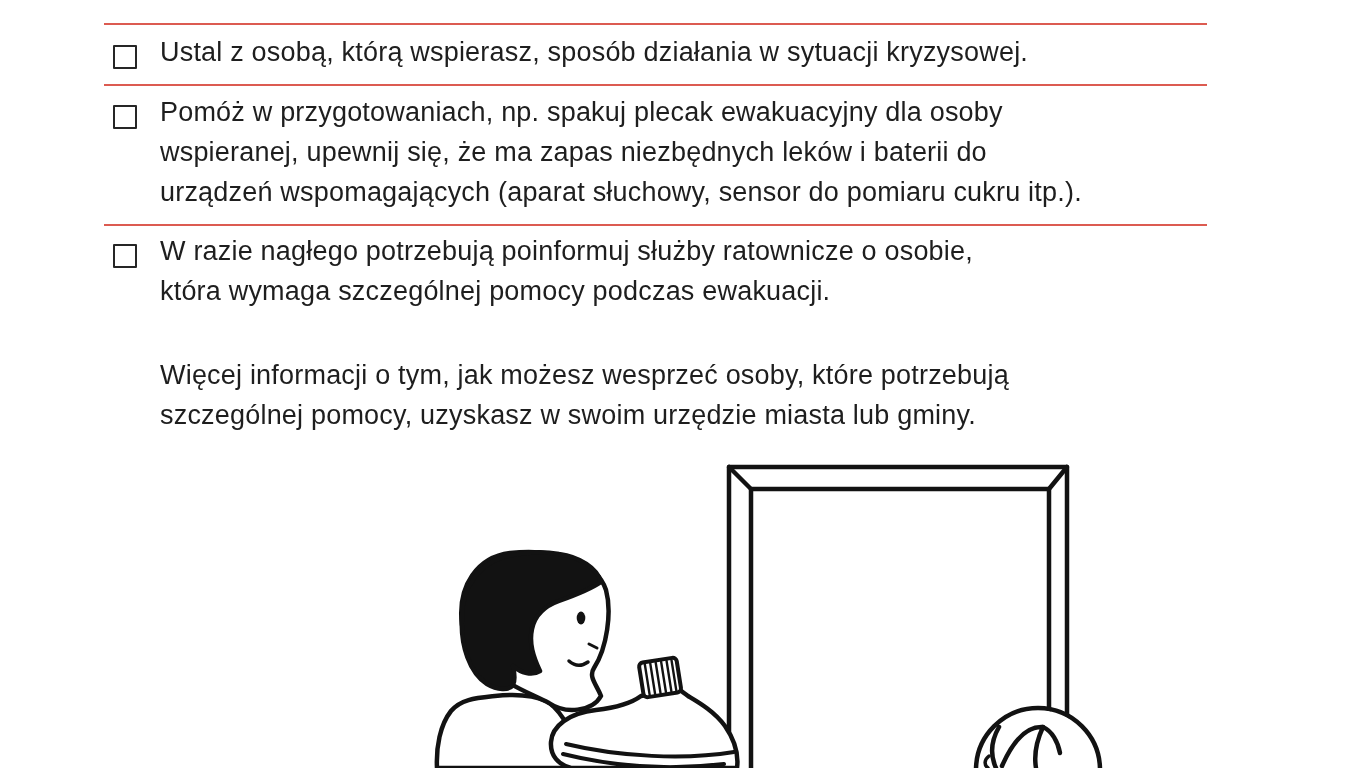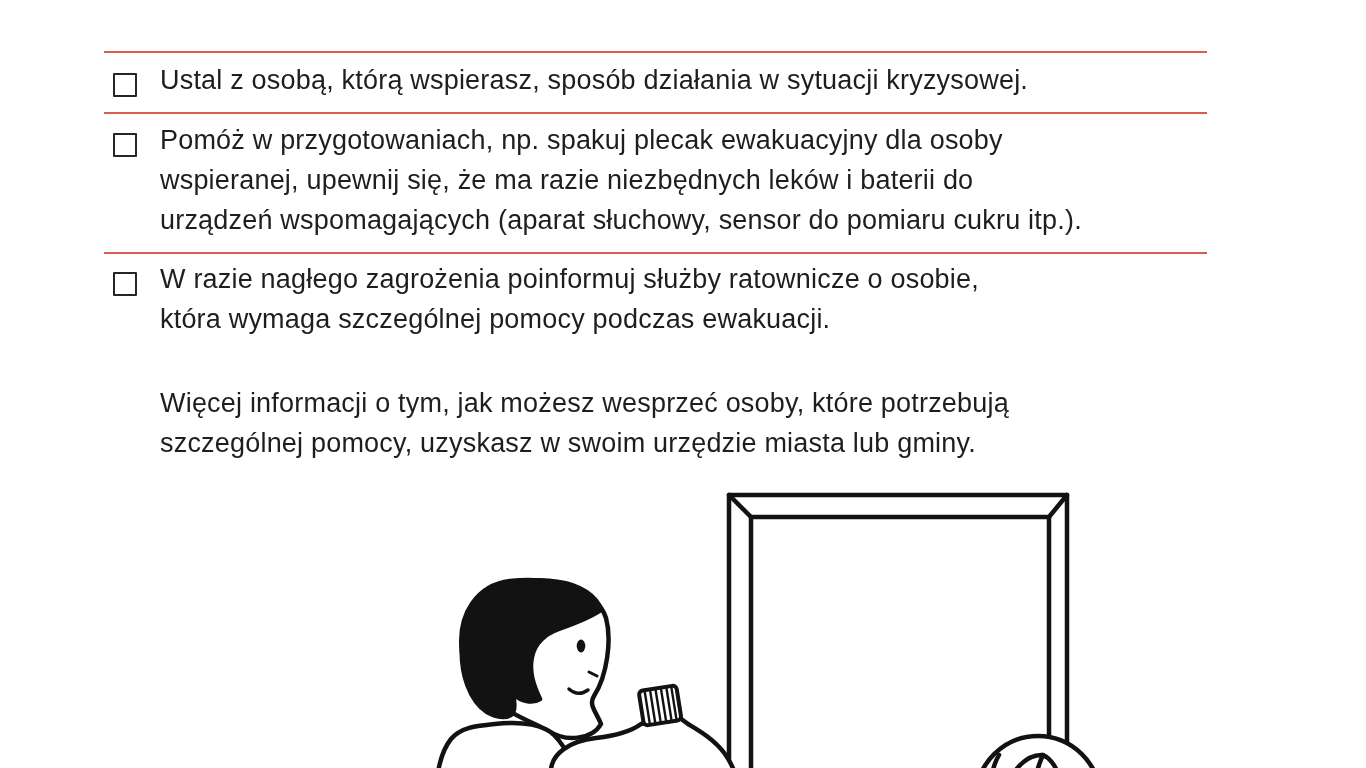--- a/index.html
+++ b/index.html
@@ -5,21 +5,21 @@
 <style>
   html,body{margin:0;padding:0;}
   body{
     width:1366px;height:768px;
     background:#ffffff;
     font-family:"Liberation Sans","DejaVu Sans",sans-serif;
     color:#1e1e1e;
     overflow:hidden;
     position:relative;
   }
-  .page{position:absolute;inset:0;margin-top:28px;}
+  .page{position:absolute;inset:0;}
   .separator{
     position:absolute;
     left:104px;width:1103px;height:2px;
     background:#dc5b51;
   }
   .sep-1{top:23px;}
   .sep-2{top:84px;}
   .sep-3{top:224px;}
   .check-row{
     position:absolute;
@@ -67,29 +67,29 @@
   <div class="check-row row-1">
     <span class="checkbox"></span>
     <p class="item-text">Ustal z osobą, którą wspierasz, sposób działania w sytuacji kryzysowej.</p>
   </div>
 
   <div class="separator sep-2"></div>
 
   <div class="check-row row-2">
     <span class="checkbox"></span>
     <p class="item-text">Pomóż w przygotowaniach, np. spakuj plecak ewakuacyjny dla osoby
-wspieranej, upewnij się, że ma razie niezbędnych leków i baterii do
+wspieranej, upewnij się, że ma zapas niezbędnych leków i baterii do
 urządzeń wspomagających (aparat słuchowy, sensor do pomiaru cukru itp.).</p>
   </div>
 
   <div class="separator sep-3"></div>
 
   <div class="check-row row-3">
     <span class="checkbox"></span>
-    <p class="item-text">W razie nagłego zagrożenia poinformuj służby ratownicze o osobie,
+    <p class="item-text">W razie nagłego potrzebują poinformuj służby ratownicze o osobie,
 która wymaga szczególnej pomocy podczas ewakuacji.</p>
   </div>
 
   <div class="note">
     <p class="note-text">Więcej informacji o tym, jak możesz wesprzeć osoby, które potrzebują
 szczególnej pomocy, uzyskasz w swoim urzędzie miasta lub gminy.</p>
   </div>
 
   <svg class="illustration" viewBox="0 455 1366 313" xmlns="http://www.w3.org/2000/svg" aria-hidden="true">
     <g stroke="#121212" fill="none" stroke-width="4.5" stroke-linejoin="round" stroke-linecap="round">

